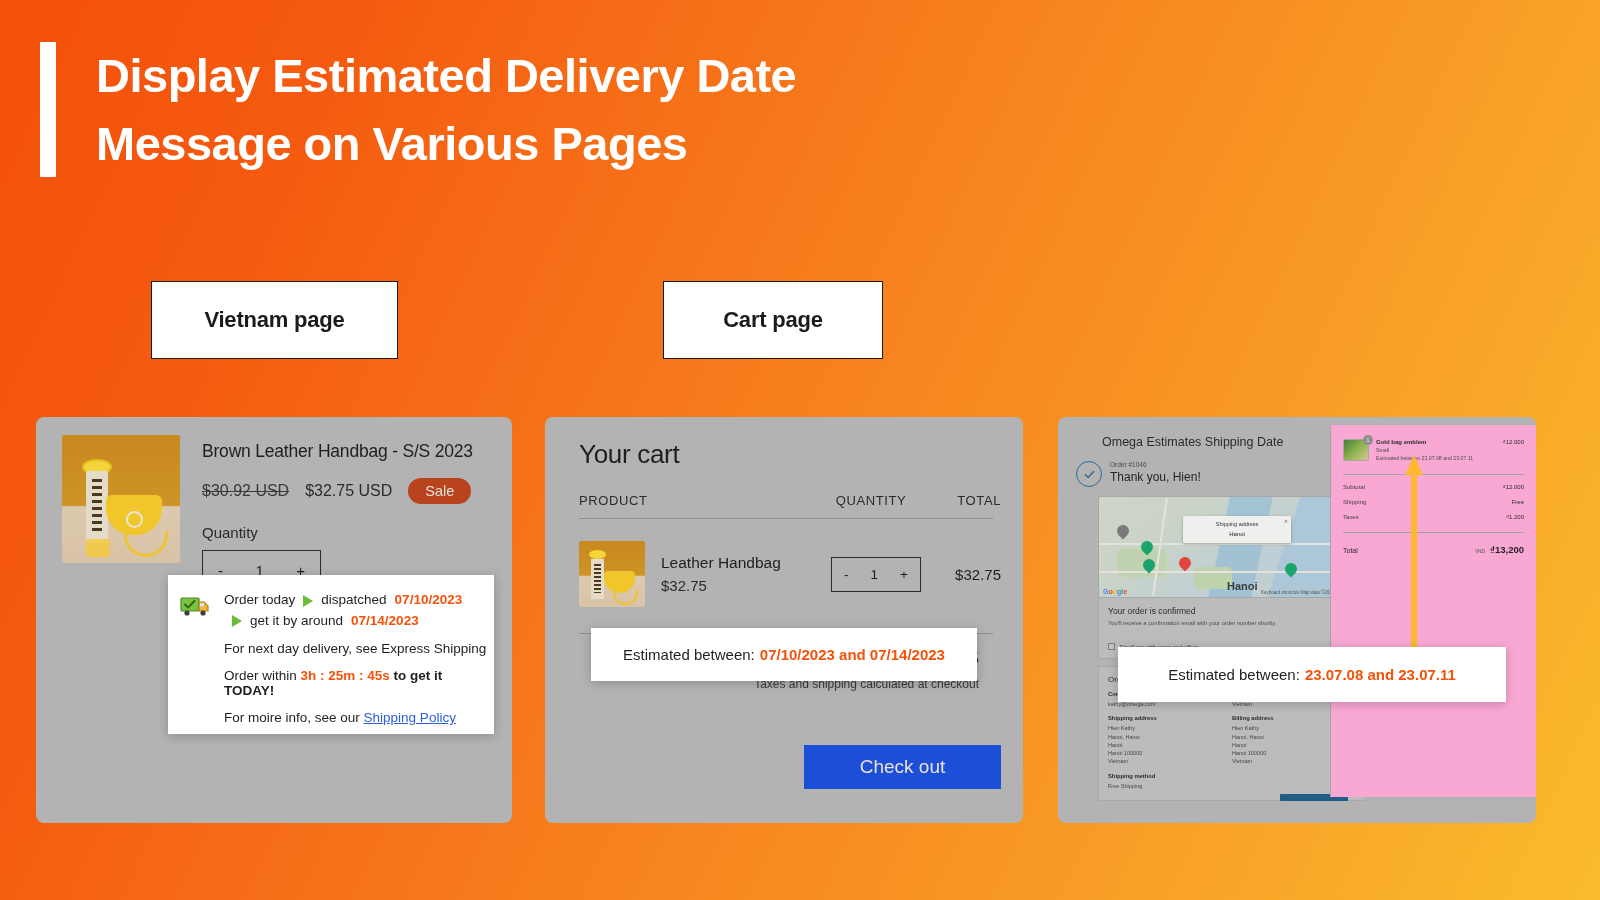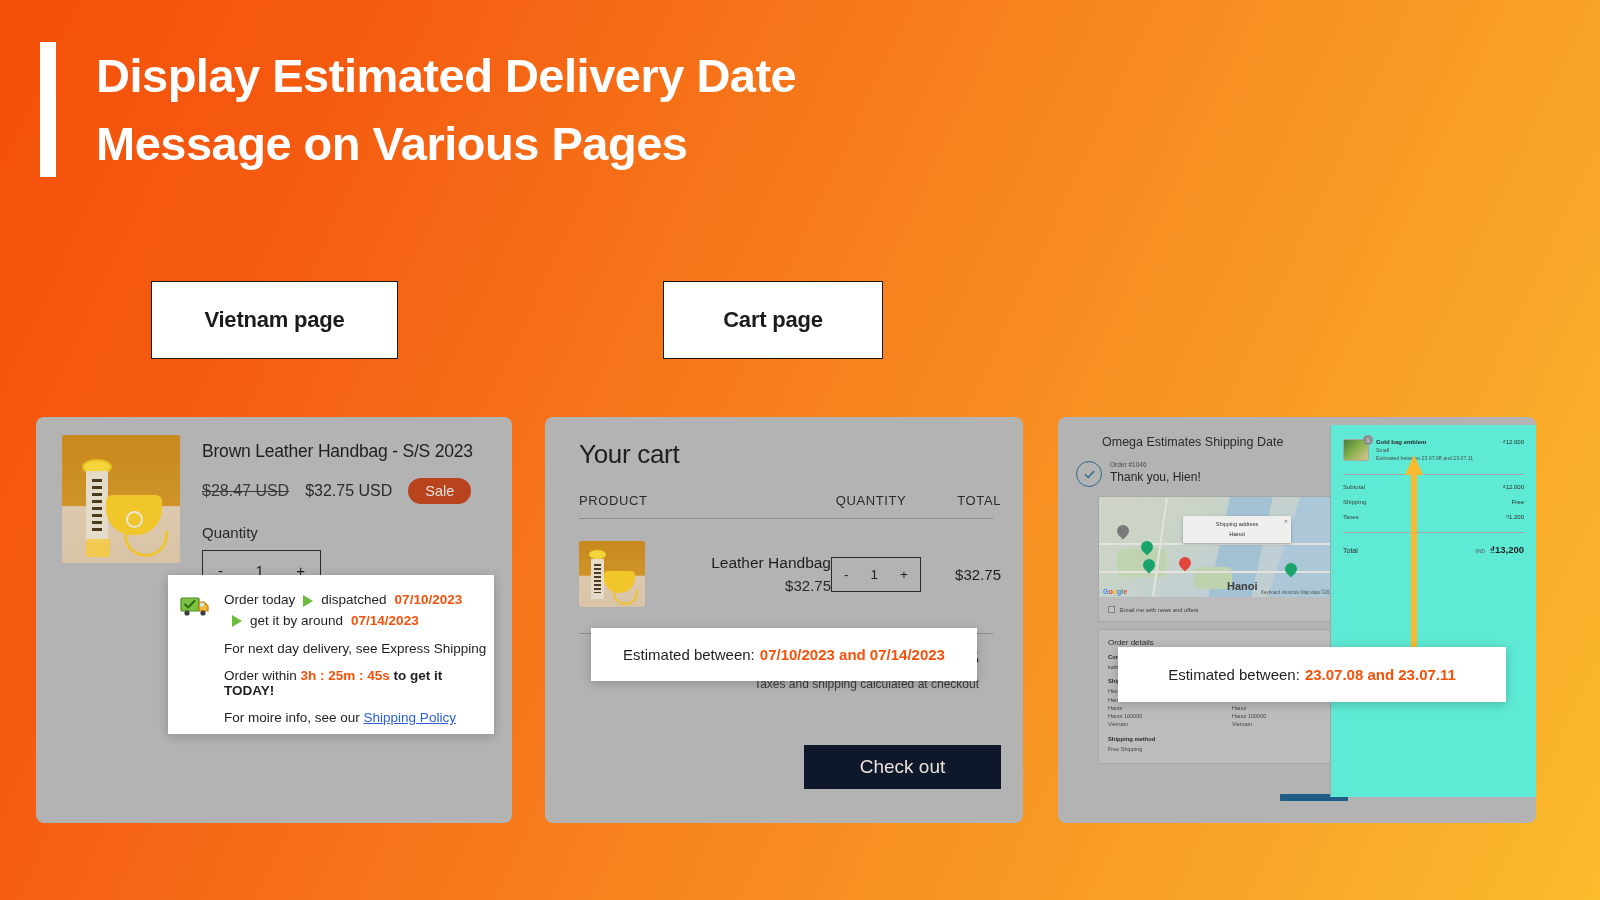--- a/index.html
+++ b/index.html
@@ -87,31 +87,31 @@
   .cart-rule { height: 1px; background: #8e8e8e; margin: 10px 8px 0 8px; }
   .cart-row { display: flex; align-items: center; margin-top: 22px; margin-left: 8px; }
   .cart-thumb { width: 66px; height: 66px; flex: 0 0 66px; border-radius: 2px; overflow: hidden; position: relative;
     background: linear-gradient(to bottom, #c8891f 0%, #cf9327 52%, #ddc9ae 53%, #d8c3a6 100%); }
   .ct-block { position:absolute; left:12px; bottom:8px; width:13px; height:40px; background:#e4dbc8; }
   .ct-block::before { content:""; position:absolute; left:3px; top:5px; width:7px; height:29px;
     background: repeating-linear-gradient(to bottom, #4b3a1c 0 2px, transparent 2px 4px); }
   .ct-lemon { position:absolute; left:10px; bottom:48px; width:17px; height:9px; border-radius:50%; background:#f4d43a; }
   .ct-bag { position:absolute; right:10px; bottom:14px; width:31px; height:22px; background:#f0c62a; border-radius:4px 4px 15px 15px; }
   .ct-strap { position:absolute; right:7px; bottom:2px; width:25px; height:15px; border:2px solid #edc431; border-top:none; border-radius:0 0 13px 13px; }
-  .cart-names { flex: 1; padding-left: 16px; text-align: right; }
+  .cart-names { flex: 1; padding-left: 16px; }
   .cart-pname { font-size: 15.5px; color: #1f1f1f; }
   .cart-pprice { font-size: 15px; color: #2a2a2a; margin-top: 5px; }
   .cart-qty { width: 90px; height: 35px; border: 1px solid #2b2b2b; display: flex; align-items: center; justify-content: space-between; padding: 0 12px; font-size: 13.5px; color: #1f1f1f; }
   .cart-total { width: 80px; text-align: right; font-size: 15px; color: #1f1f1f; }
   .cart-rule2 { height: 1px; background: #8e8e8e; margin: 26px 8px 0 8px; }
   .cart-sub { display: flex; justify-content: flex-end; align-items: baseline; gap: 52px; margin-top: 15px; padding-right: 22px; }
   .cart-sub-l { font-size: 17px; color: #1f1f1f; }
   .cart-sub-v { font-size: 16px; color: #1f1f1f; }
   .cart-note { text-align: right; font-size: 12px; color: #3a3a3a; margin-top: 8px; padding-right: 22px; }
-  .checkout-btn { position: absolute; right: 22px; bottom: 34px; width: 197px; height: 44px; background: #0f172a;
+  .checkout-btn { position: absolute; right: 22px; bottom: 34px; width: 197px; height: 44px; background: #1d4ed8;
     color: #e9e2dc; font-size: 19px; display: flex; align-items: center; justify-content: center; }
 
   .popup-cart { left: 591px; top: 628px; width: 386px; height: 53px; display: flex; align-items: center; justify-content: center;
     font-size: 15px; color: #1f1f1f; }
   .popup-ty { left: 1118px; top: 647px; width: 388px; height: 55px; display: flex; align-items: center; justify-content: center;
     font-size: 15px; color: #1f1f1f; }
   .popup-strong { color: #f4520a; font-weight: 700; margin-left: 5px; }
 
   
   .ty-wrap { position: absolute; inset: 0; }
@@ -150,21 +150,21 @@
   .ty-chk-l { font-size: 5.8px; color: #3c3c3c; }
   .ty-details { margin-top: 7px; background: #bcbcbc; border: 1px solid #a8a8a8; padding: 8px 9px 10px 9px; }
   .ty-dt-h { font-size: 8px; color: #2a2a2a; }
   .ty-cols { display: flex; margin-top: 7px; }
   .ty-col { flex: 1; }
   .ty-col-h { font-size: 5.8px; font-weight: 700; color: #2a2a2a; }
   .ty-col-v { font-size: 5.5px; color: #454545; margin-top: 3px; line-height: 1.5; }
   .ty-sec { margin-top: 7px; }
   .ty-blue-btn { position: absolute; left: 182px; bottom: 12px; width: 68px; height: 7px; background: #1f5c86; border-radius: 1px; }
 
-  .ty-right { position: absolute; left: 272px; top: 8px; width: 206px; bottom: 26px; background: #5eead4; border-left: 1px solid #a5a5a5; padding: 14px 12px 0 12px; }
+  .ty-right { position: absolute; left: 272px; top: 8px; width: 206px; bottom: 26px; background: #f9a8d4; border-left: 1px solid #a5a5a5; padding: 14px 12px 0 12px; }
   .tr-item { display: flex; gap: 7px; }
   .tr-thumb { width: 26px; height: 22px; flex: 0 0 26px; border-radius: 2px; position: relative;
     background: linear-gradient(135deg,#4a7a3a,#86b04a 45%,#d9c58f); border: 1px solid #a7a7a7; }
   .tr-badge { position: absolute; right: -5px; top: -5px; width: 10px; height: 10px; border-radius: 50%; background: #8e8e8e; color: #efefef; font-size: 6px; display:flex; align-items:center; justify-content:center; }
   .tr-txt { flex: 1; }
   .tr-name { font-size: 6px; font-weight: 700; color: #2b2b2b; }
   .tr-var { font-size: 5.2px; color: #4d4d4d; margin-top: 2px; }
   .tr-est { font-size: 5.2px; color: #4d4d4d; margin-top: 2px; }
   .tr-price { font-size: 6px; color: #2b2b2b; align-self: flex-start; }
   .tr-rule { height: 1px; background: #a3a3a3; margin: 13px 0 0 0; }
@@ -200,21 +200,21 @@
     <div class="prod-img">
       <div class="pi-lemon"></div>
       <div class="pi-block"></div>
       <div class="pi-bag"></div>
       <div class="pi-strap"></div>
       <div class="pi-cap"></div>
     </div>
     <div class="prod-info">
       <div class="prod-title">Brown Leather Handbag - S/S 2023</div>
       <div class="prod-prices">
-        <span class="price-old">$28.47 USD</span>
+        <span class="price-old">$30.92 USD</span>
         <span class="price-new">$32.75 USD</span>
         <span class="sale-badge">Sale</span>
       </div>
       <div class="qty-label">Quantity</div>
       <div class="qty-box">
         <span>-</span>
         <span>1</span>
         <span>+</span>
       </div>
     </div>
@@ -340,20 +340,24 @@
           </div>
           <div class="map-zoom">
             <div>+</div>
             <div>−</div>
           </div>
           <div class="map-goog">
             <span style="color:#4285F4">G</span><span style="color:#EA4335">o</span><span style="color:#FBBC05">o</span><span style="color:#4285F4">g</span><span style="color:#34A853">l</span><span style="color:#EA4335">e</span>
           </div>
           <div class="map-hanoi">Hanoi</div>
           <div class="map-attrib">Keyboard shortcuts  Map data ©2023  Terms of Use</div>
+        </div>
+        <div class="ty-confirm">
+          <div class="ty-cf-t">Your order is confirmed</div>
+          <div class="ty-cf-s">You'll receive a confirmation email with your order number shortly.</div>
         </div>
         <div class="ty-chk-row">
           <div class="ty-chkbox"></div>
           <div class="ty-chk-l">Email me with news and offers</div>
         </div>
       </div>
 
       <div class="ty-details">
         <div class="ty-dt-h">Order details</div>
         <div class="ty-cols">

